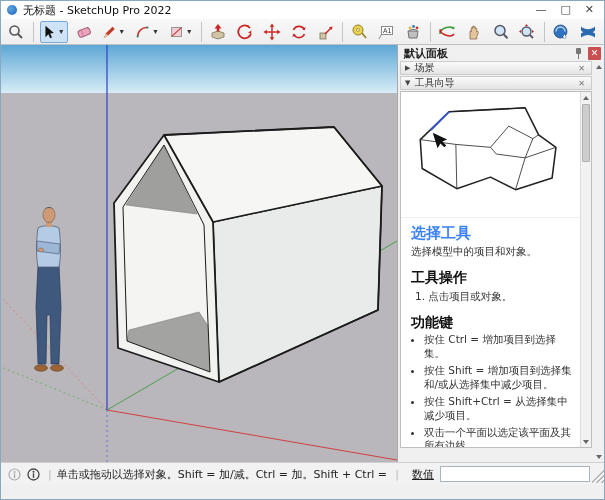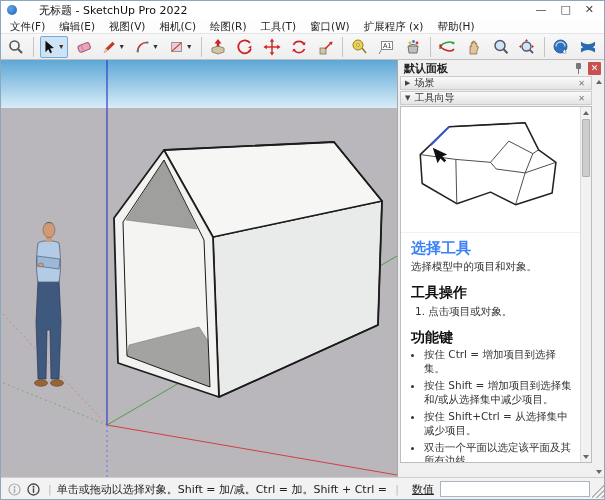--- a/index.html
+++ b/index.html
@@ -6,21 +6,21 @@
   *{box-sizing:border-box;}
   .window{
     width:605px;height:500px;position:relative;overflow:hidden;
     background:#f0f0f0;border:1px solid #8aa8c0;
     font-family:"DejaVu Sans","Liberation Sans",sans-serif;
     color:#222;
   }
   
   .titlebar{height:18px;background:#ffffff;display:flex;align-items:center;padding:0 4px;font-size:11px;}
   .app-logo{width:10px;height:10px;border-radius:50%;background:radial-gradient(circle at 35% 35%,#5ea6e0,#1c62b8);margin:0 6px 0 2px;flex:0 0 auto;}
-  .win-title{flex:1;white-space:nowrap;overflow:hidden;color:#111;margin-left:16px;}
+  .win-title{flex:1;white-space:nowrap;overflow:hidden;color:#111;}
   .win-controls{display:flex;gap:14px;margin-right:6px;color:#444;font-size:11px;}
   .win-controls span{cursor:default;line-height:18px;}
   
   .menubar{height:15px;background:#fdfdfd;display:flex;align-items:center;font-size:10.5px;border-bottom:1px solid #e4e4e4;padding-left:2px;}
   .menu-item{padding:0 7px;line-height:15px;white-space:nowrap;color:#222;}
   
   .toolbar{height:26px;background:linear-gradient(#f8f8f8,#eeeeee);border-bottom:1px solid #c0c0c0;display:flex;align-items:center;padding:0 2px;}
   .tbtn{width:24px;height:22px;display:flex;align-items:center;justify-content:flex-start;border:1px solid transparent;background:transparent;padding:0;margin:3px;position:relative;}
   .tbtn svg{display:block;}
   .tbtn.active{background:#cfe3f7;border:1px solid #7aa8d8;border-radius:2px;}
@@ -82,31 +82,20 @@
   <div class="titlebar">
     <span class="app-logo"></span>
     <span class="win-title">无标题 - SketchUp Pro 2022</span>
     <div class="win-controls">
       <span>—</span>
       <span>□</span>
       <span>✕</span>
     </div>
   </div>
 
-  <div class="menubar">
-    <span class="menu-item">文件(F)</span>
-    <span class="menu-item">编辑(E)</span>
-    <span class="menu-item">视图(V)</span>
-    <span class="menu-item">相机(C)</span>
-    <span class="menu-item">绘图(R)</span>
-    <span class="menu-item">工具(T)</span>
-    <span class="menu-item">窗口(W)</span>
-    <span class="menu-item">扩展程序 (x)</span>
-    <span class="menu-item">帮助(H)</span>
-  </div>
 
   <div class="toolbar">
     <button class="tbtn">
       <svg width="18" height="18" viewBox="0 0 18 18">
         <circle cx="7.5" cy="7.5" r="4.5" fill="none" stroke="#555" stroke-width="1.6"></circle>
         <line x1="11" y1="11" x2="15" y2="15" stroke="#555" stroke-width="2"></line>
       </svg>
     </button>
     <span class="tsep"></span>
 

